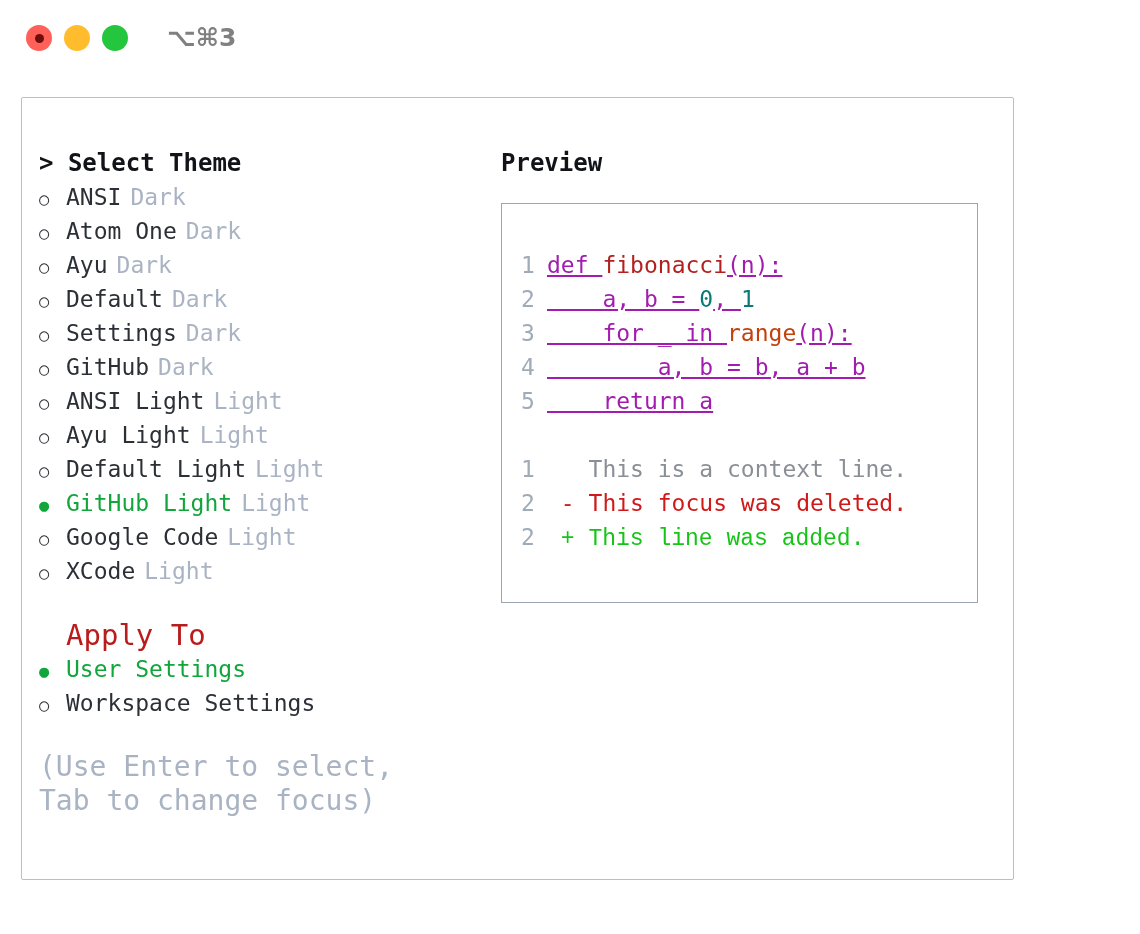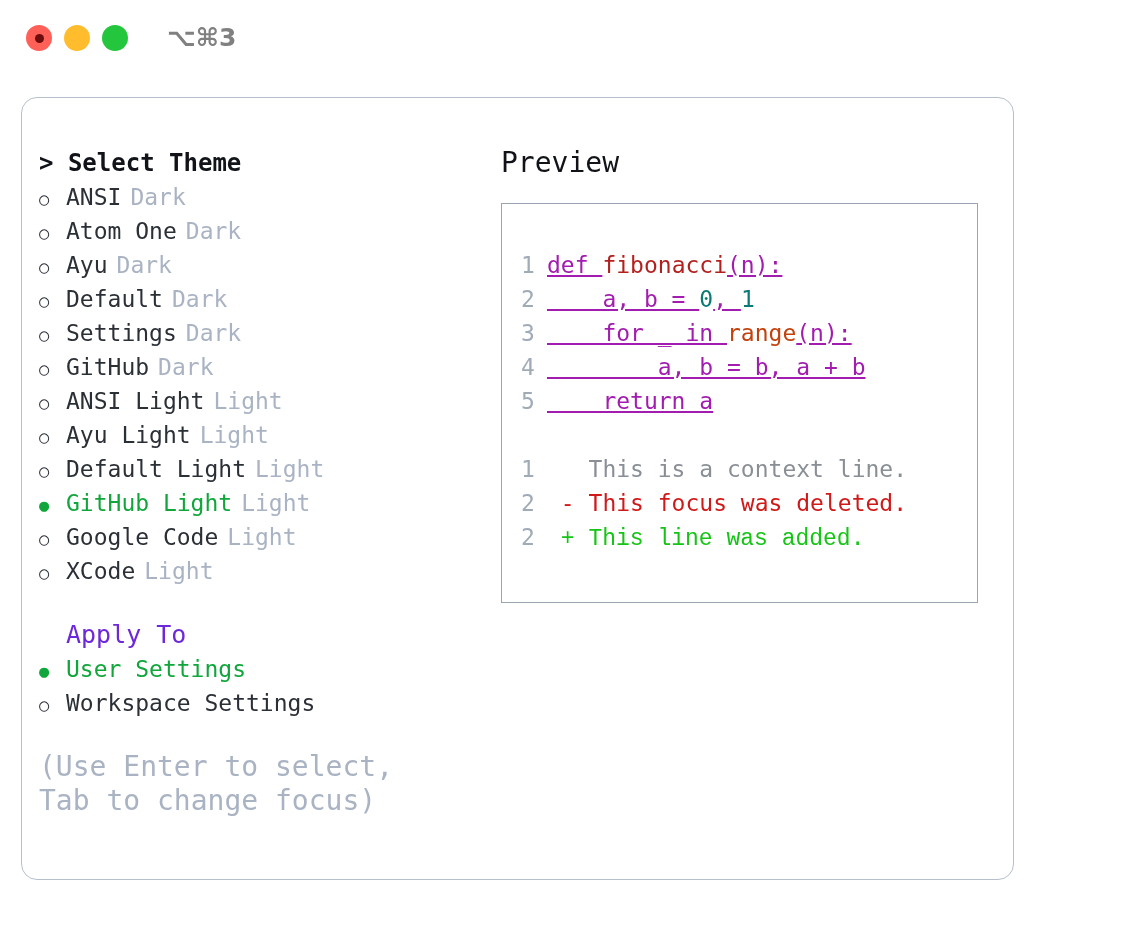--- a/index.html
+++ b/index.html
@@ -74,21 +74,21 @@
   }
 
   
   .panel {
     position: absolute;
     left: 21px;
     top: 97px;
     width: 993px;
     height: 783px;
     border: 1.6px solid #b6bfcc;
-    border-radius: 16px;
+    border-radius: 2px;
     box-sizing: border-box;
     background: #ffffff;
   }
 
   
   .left-col {
     position: absolute;
     left: 17px;
     top: 48px;
     width: 450px;
@@ -126,22 +126,22 @@
   .opt-row.selected .opt-label { color: #11a63c; }
   .opt-variant {
     color: #a9b3c3;
     margin-left: 9px;
   }
 
   .subsection {
     margin-top: 30px;
   }
   .subsection-title {
-    font-size: 25px;
-    color: #6d28d9;
+    font-size: 29px;
+    color: #b91c1c;
     line-height: 34px;
     height: 34px;
     padding-left: 27px;
     white-space: pre;
   }
 
   .hint {
     margin-top: 30px;
     font-size: 28px;
     color: #a9b3c3;
@@ -150,22 +150,22 @@
   }
 
   
   .right-col {
     position: absolute;
     left: 479px;
     top: 48px;
     width: 500px;
   }
   .preview-title {
-    font-size: 28px;
-    font-weight: 400;
+    font-size: 24px;
+    font-weight: 700;
     color: #111318;
     line-height: 34px;
     white-space: pre;
   }
   .preview-box {
     margin-top: 23px;
     width: 477px;
     height: 400px;
     border: 1.6px solid #9aa5b1;
     box-sizing: border-box;

